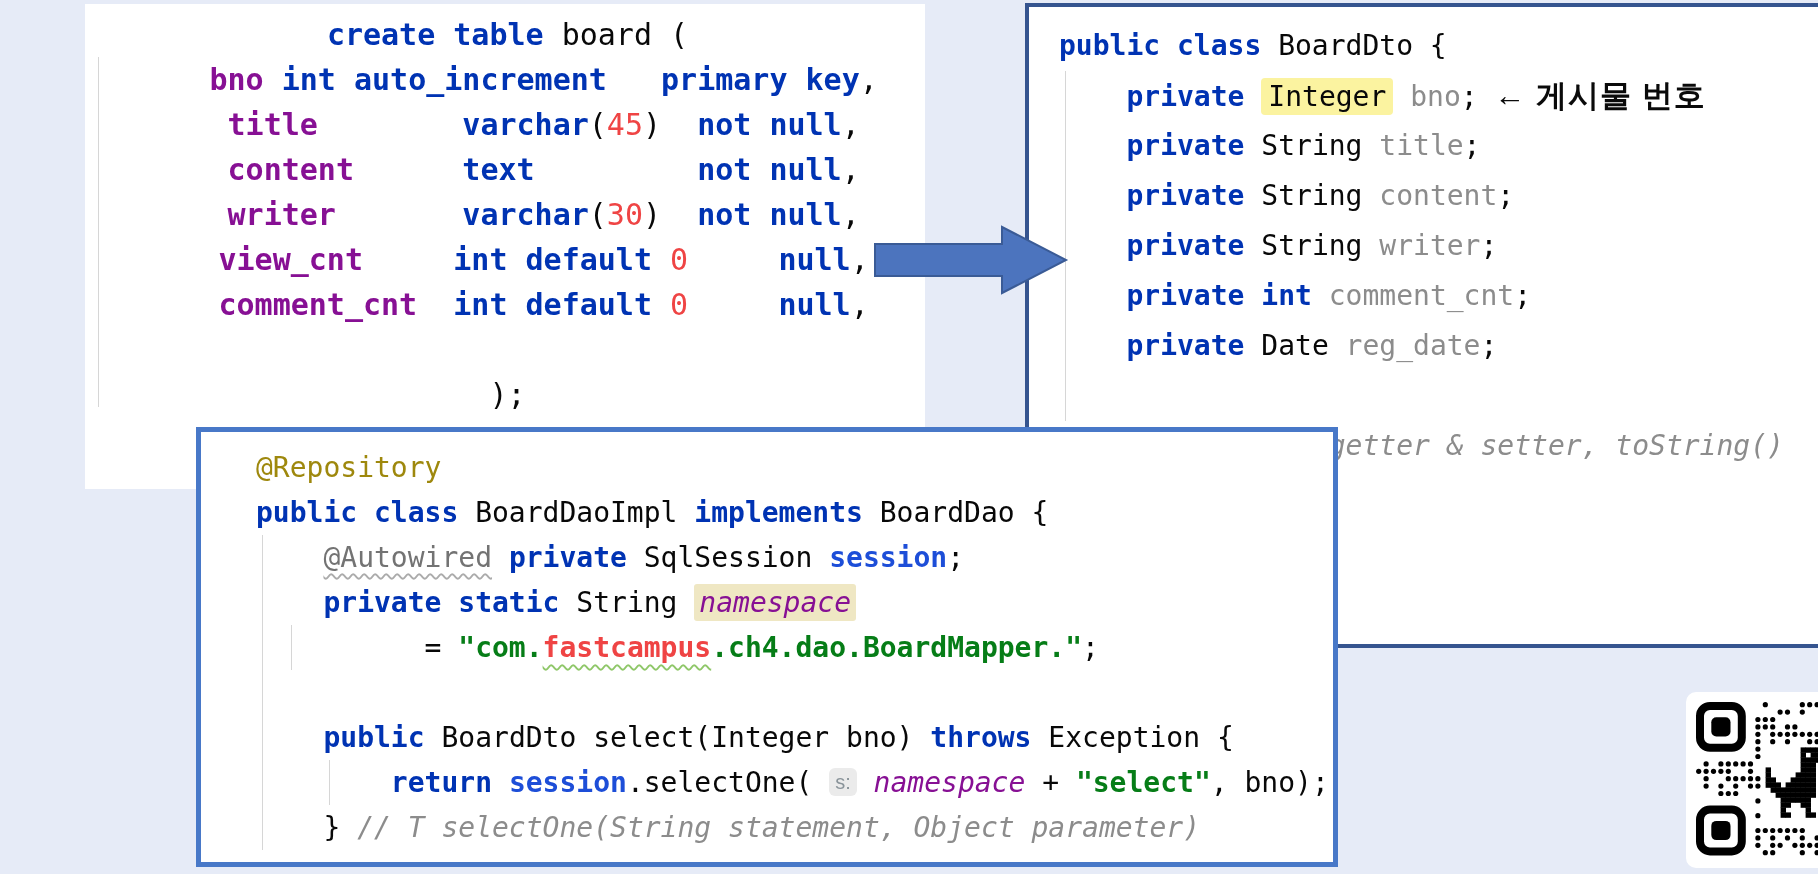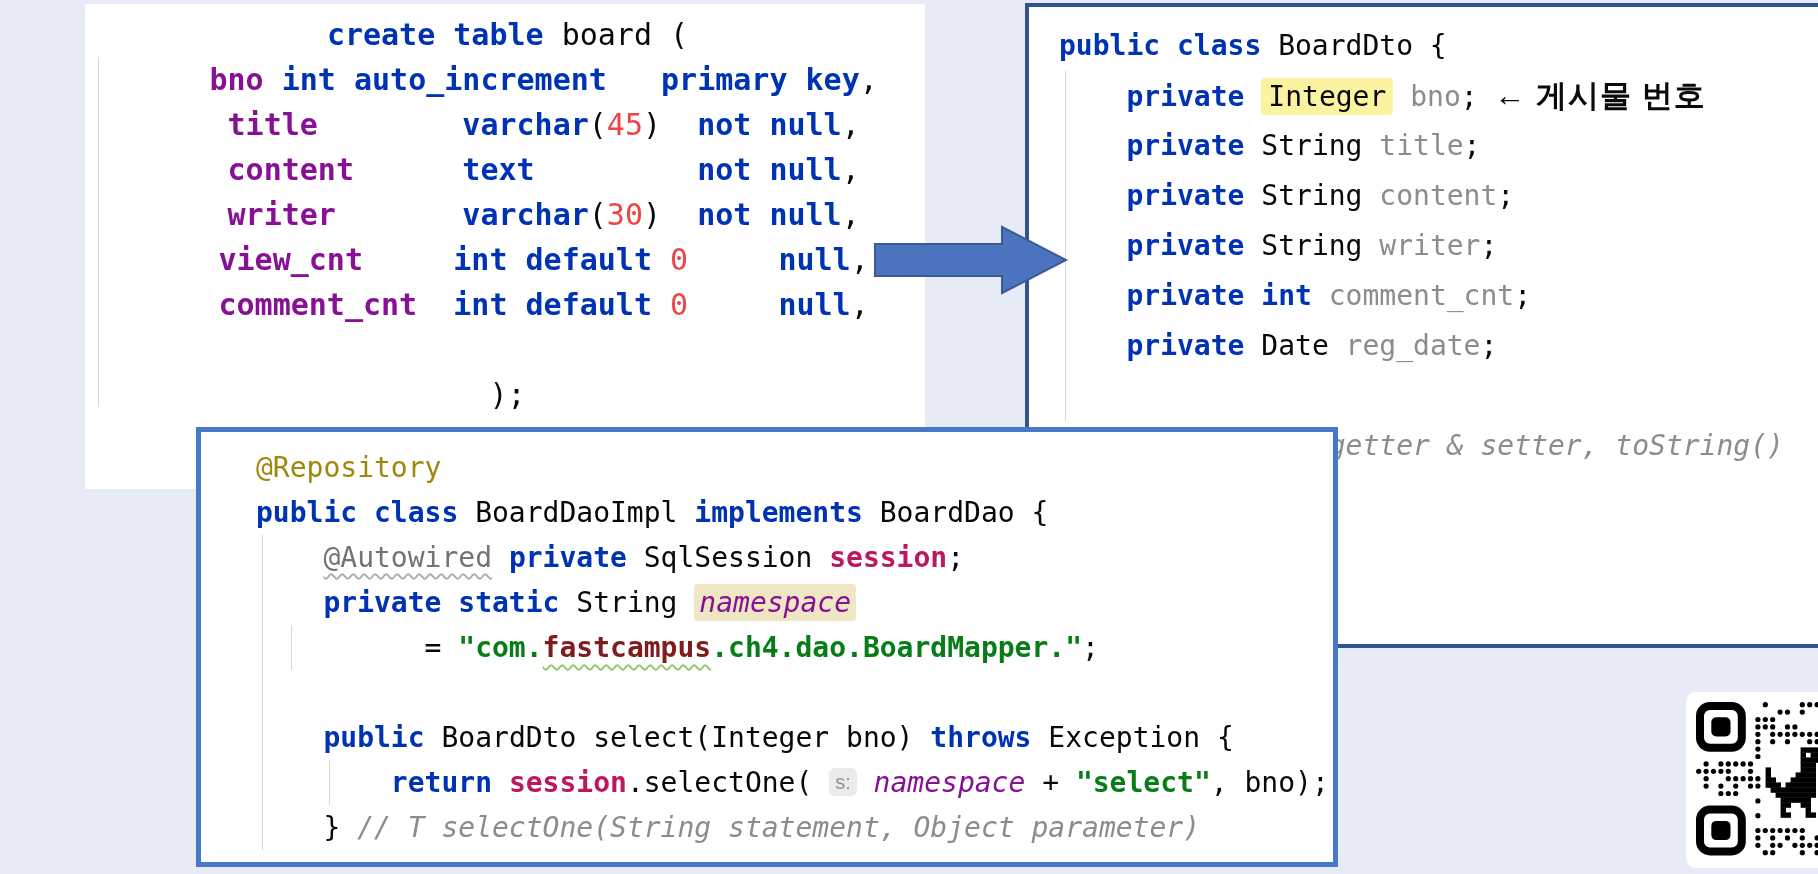--- a/index.html
+++ b/index.html
@@ -21,28 +21,28 @@
   
   .code{position:relative;}
   .cl{white-space:pre;}
   .sql .cl{font-size:30px;line-height:45px;height:45px;text-align:center;}
   .dto .cl{font-size:28px;line-height:50px;height:50px;}
   .dao .cl{font-size:28px;line-height:45px;height:45px;}
 
   .k{color:#0033B3;font-weight:bold;}
   .p{color:#080808;}
   .f{color:#871094;font-weight:bold;}
-  .fb{color:#be185d;font-weight:bold;}
+  .fb{color:#1d4ed8;font-weight:bold;}
   .n{color:#ef4444;}
   .g{color:#8C8C8C;}
   .c{color:#8C8C8C;font-style:italic;}
   .a{color:#9E880D;}
   .aw{color:#737373;text-decoration:underline wavy #ABABAB 1.5px;text-underline-offset:6px;}
   .s{color:#067D17;font-weight:bold;}
-  .sq{color:#7f1d1d;font-weight:bold;text-decoration:underline wavy #8FC769 1.5px;text-underline-offset:7px;}
+  .sq{color:#ef4444;font-weight:bold;text-decoration:underline wavy #8FC769 1.5px;text-underline-offset:7px;}
   .ns{color:#871094;font-style:italic;}
   .nsh{color:#871094;font-style:italic;background:#EFE7C3;border-radius:3px;padding:2px 5px;}
   .hy{color:#080808;background:#FBF3A0;border-radius:4px;padding:2px 7px;}
   .hint{display:inline-block;background:#EBEBEB;color:#8A949A;border-radius:6px;
         font-family:"Liberation Sans",sans-serif;font-size:20px;line-height:26px;
         padding:1px 6px;vertical-align:3px;}
   .hand{font-family:"Liberation Sans",sans-serif;font-size:31px;font-weight:bold;
         color:#0A0A0A;letter-spacing:1px;}
 
   

